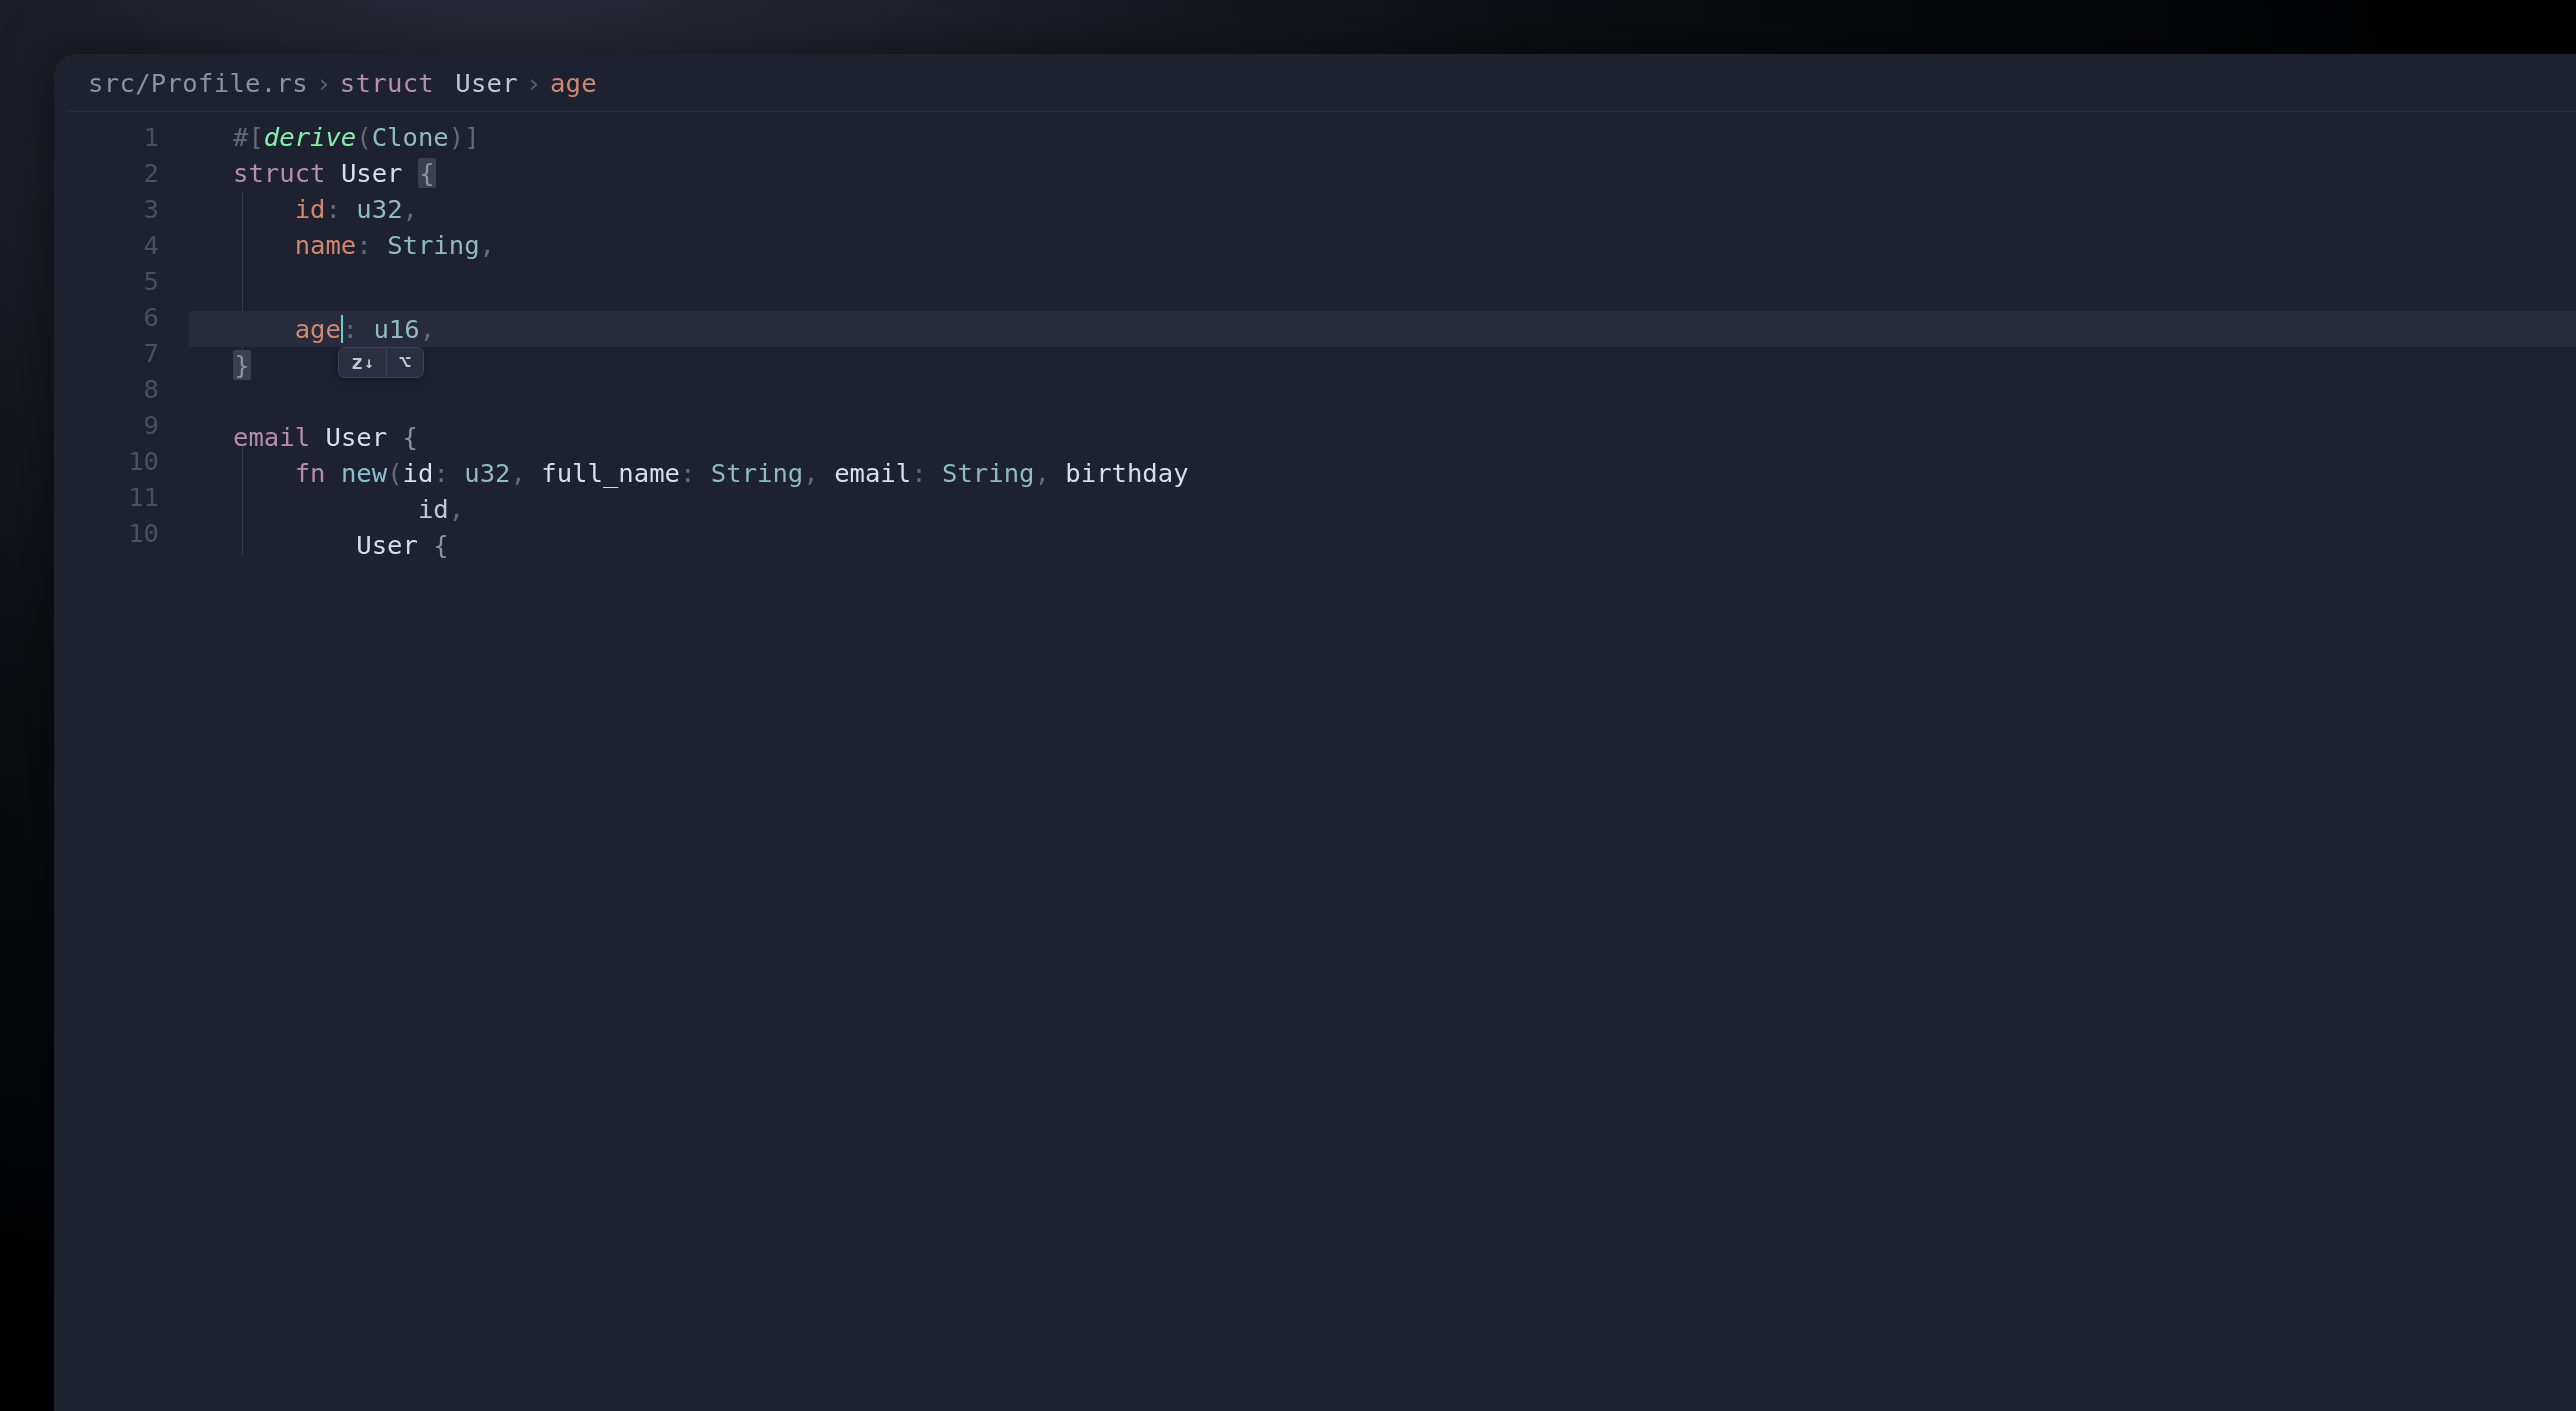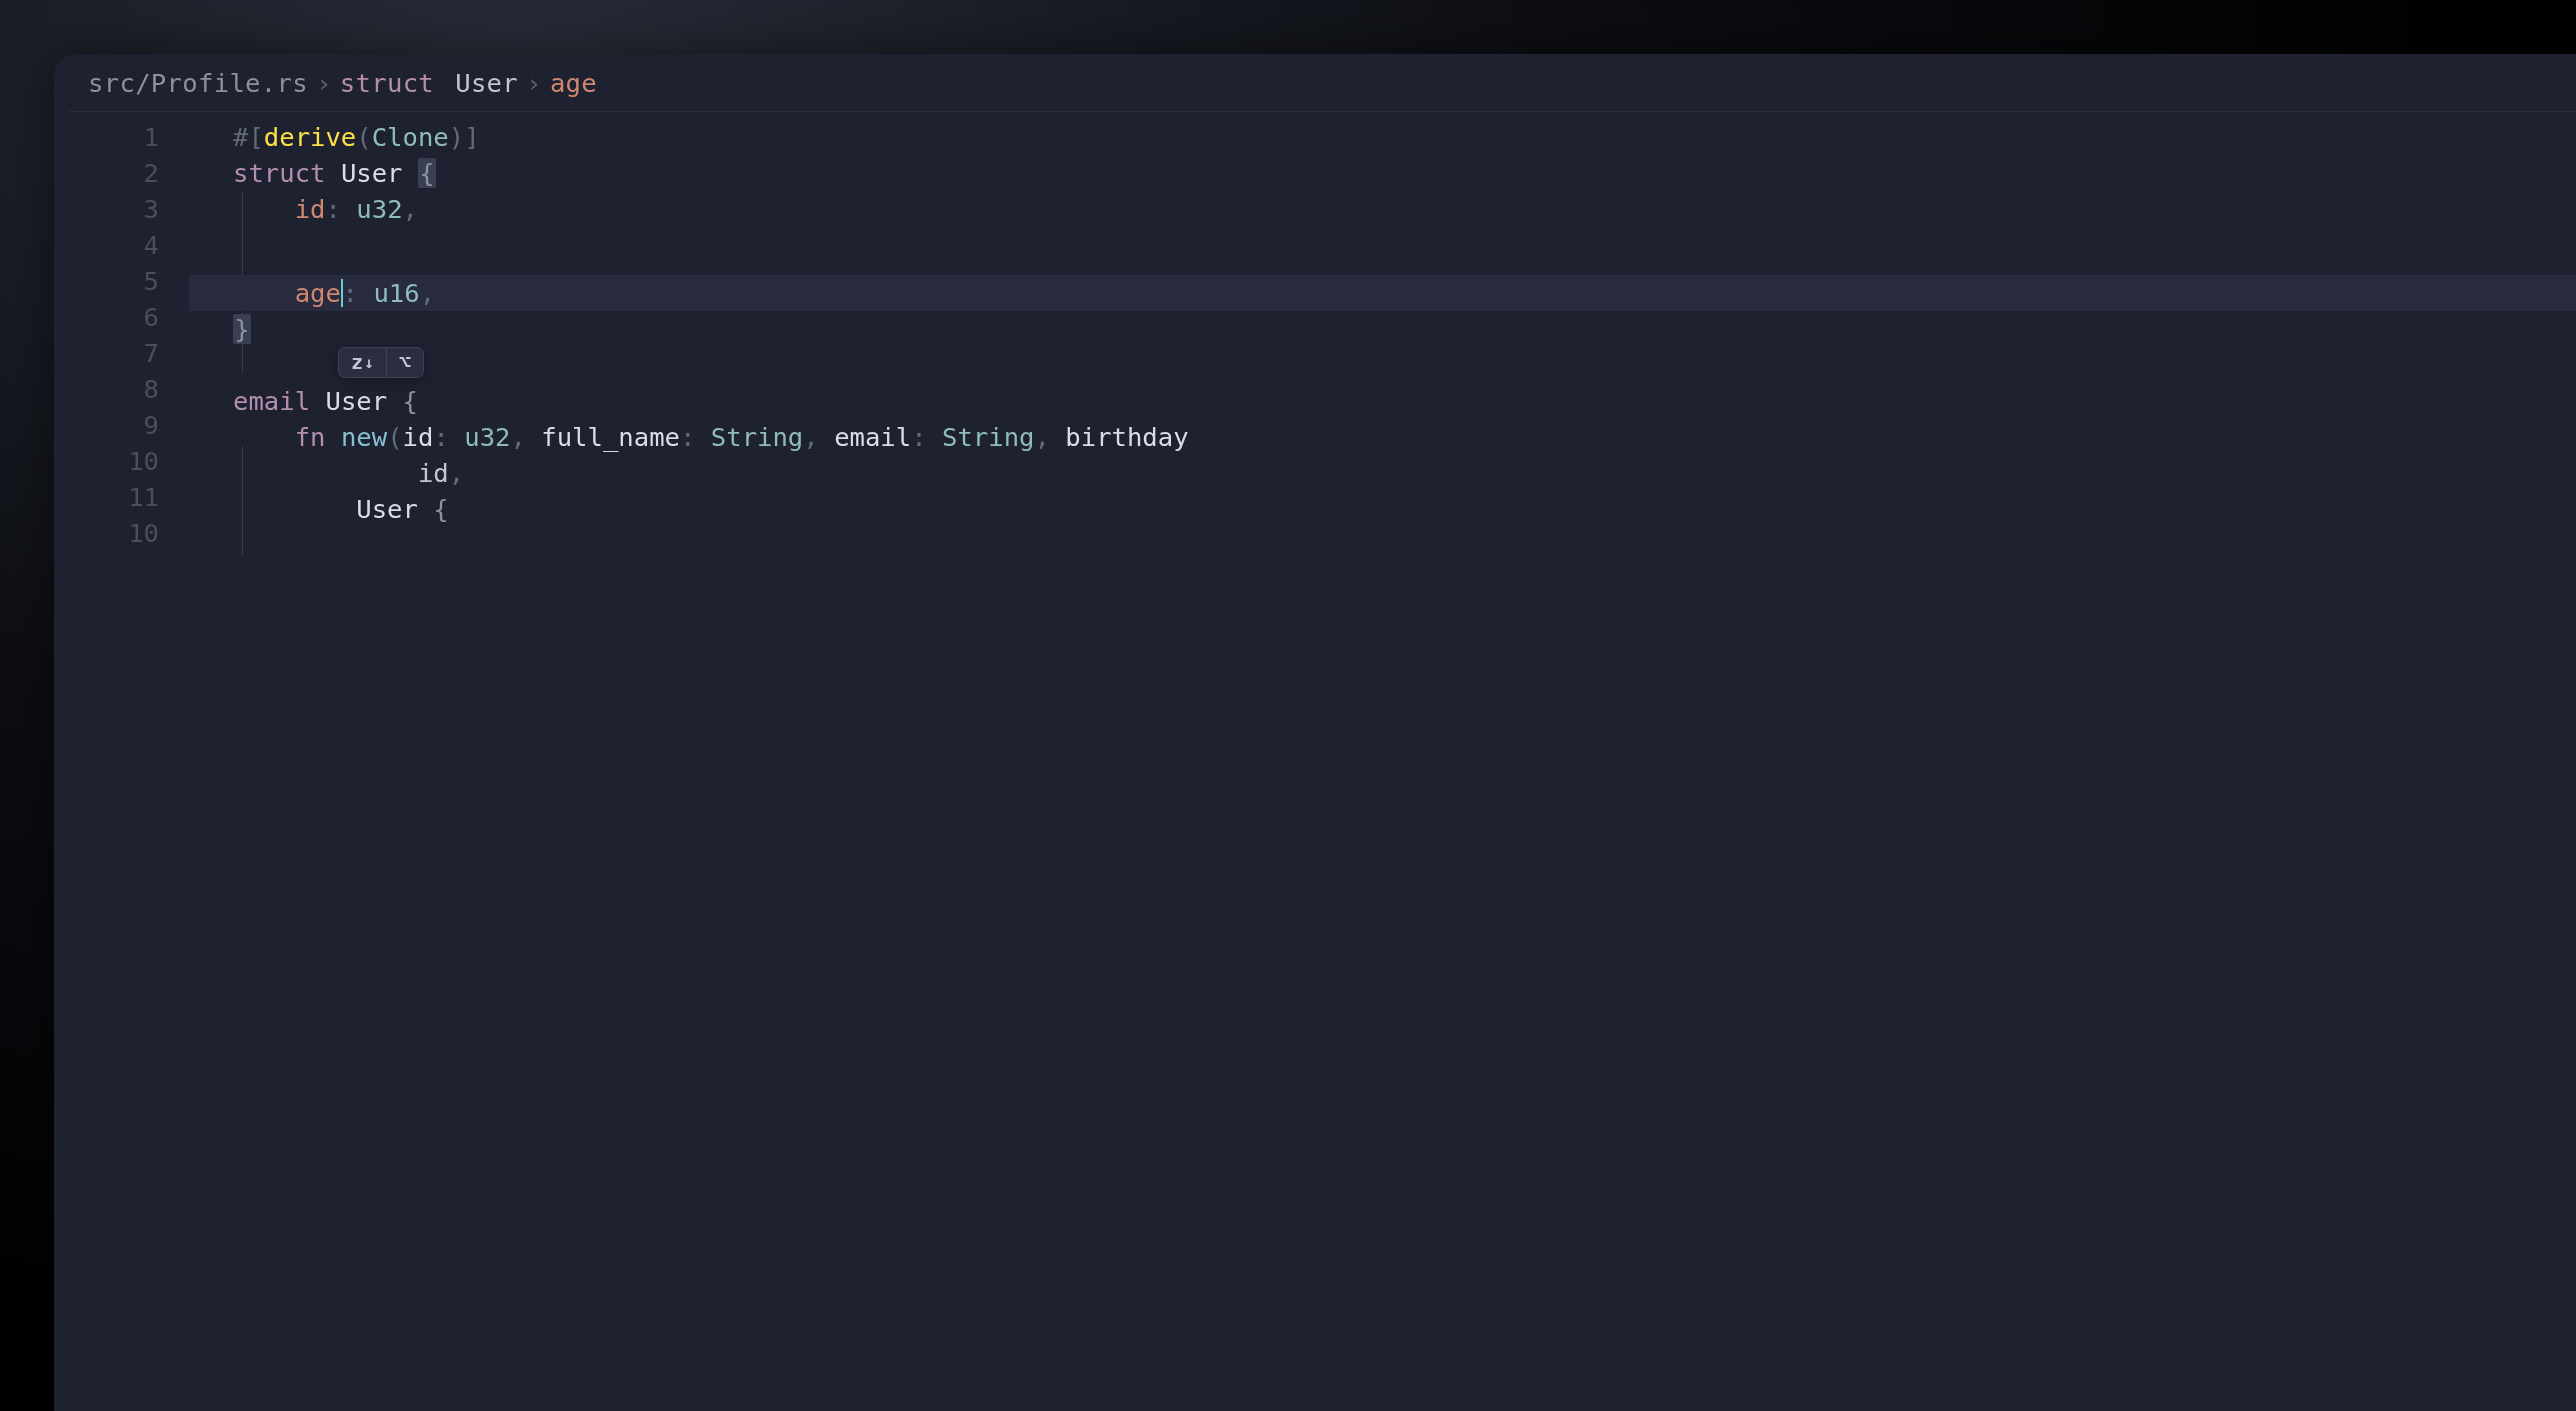--- a/index.html
+++ b/index.html
@@ -109,21 +109,21 @@
     .indent-guide-2 {
       position: absolute;
       left: 53px;
       top: 327px;
       width: 1.3px;
       height: 109px;
       background: #363a4a;
     }
     
     .tok-punct { color: #636a78; }
-    .tok-attr { color: #fde047; }
+    .tok-attr { color: #86efac; font-style: italic; }
     .tok-attr-name { color: #8fbcbb; }
     .tok-keyword { color: #b48ead; }
     .tok-type { color: #d8dee9; }
     .tok-field { color: #d08770; }
     .tok-typename { color: #8fbcbb; }
     .tok-brace { color: #8b919e; }
     .tok-param { color: #d8dee9; }
     .tok-fn { color: #88c0d0; }
     .tok-default { color: #c1c6d1; }
     
@@ -211,20 +211,21 @@
           <span>z</span>
             <span class="hint-arrow">↓</span>
         </div>
         <div class="hint-part">
           <span>⌥</span>
         </div>
       </div>
     <div class="code-line"><span class="tok-punct">#[</span><span class="tok-attr">derive</span><span class="tok-punct">(</span><span class="tok-attr-name">Clone</span><span class="tok-punct">)</span><span class="tok-punct">]</span></div>
         <div class="code-line"><span class="tok-keyword">struct</span><span> </span><span class="tok-type">User</span><span> </span><span class="tok-brace bracket-hl">{</span></div>
         <div class="code-line"><span>    </span><span class="tok-field">id</span><span class="tok-punct">:</span><span> </span><span class="tok-typename">u32</span><span class="tok-punct">,</span></div>
+        <div class="code-line"><span>    </span><span class="tok-field">name</span><span class="tok-punct">:</span><span> </span><span class="tok-typename">String</span><span class="tok-punct">,</span></div>
         <div class="code-line highlighted"><span>    </span><span class="tok-field">age</span><span class="cursor"></span><span class="tok-punct">:</span><span> </span><span class="tok-typename">u16</span><span class="tok-punct">,</span></div>
         <div class="code-line"><span class="tok-brace bracket-hl">}</span></div>
         <div class="code-line"></div>
         <div class="code-line"><span class="tok-keyword">email</span><span> </span><span class="tok-type">User</span><span> </span><span class="tok-brace">{</span></div>
         <div class="code-line"><span>    </span><span class="tok-keyword">fn</span><span> </span><span class="tok-fn">new</span><span class="tok-punct">(</span><span class="tok-param">id</span><span class="tok-punct">:</span><span> </span><span class="tok-typename">u32</span><span class="tok-punct">,</span><span> </span><span class="tok-param">full_name</span><span class="tok-punct">:</span><span> </span><span class="tok-typename">String</span><span class="tok-punct">,</span><span> </span><span class="tok-param">email</span><span class="tok-punct">:</span><span> </span><span class="tok-typename">String</span><span class="tok-punct">,</span><span> </span><span class="tok-param">birthday</span></div>
         <div class="code-line"><span>            </span><span class="tok-default">id</span><span class="tok-punct">,</span></div>
         <div class="code-line"><span>        </span><span class="tok-type">User</span><span> </span><span class="tok-brace">{</span></div>
       </div>
   </div>
 

